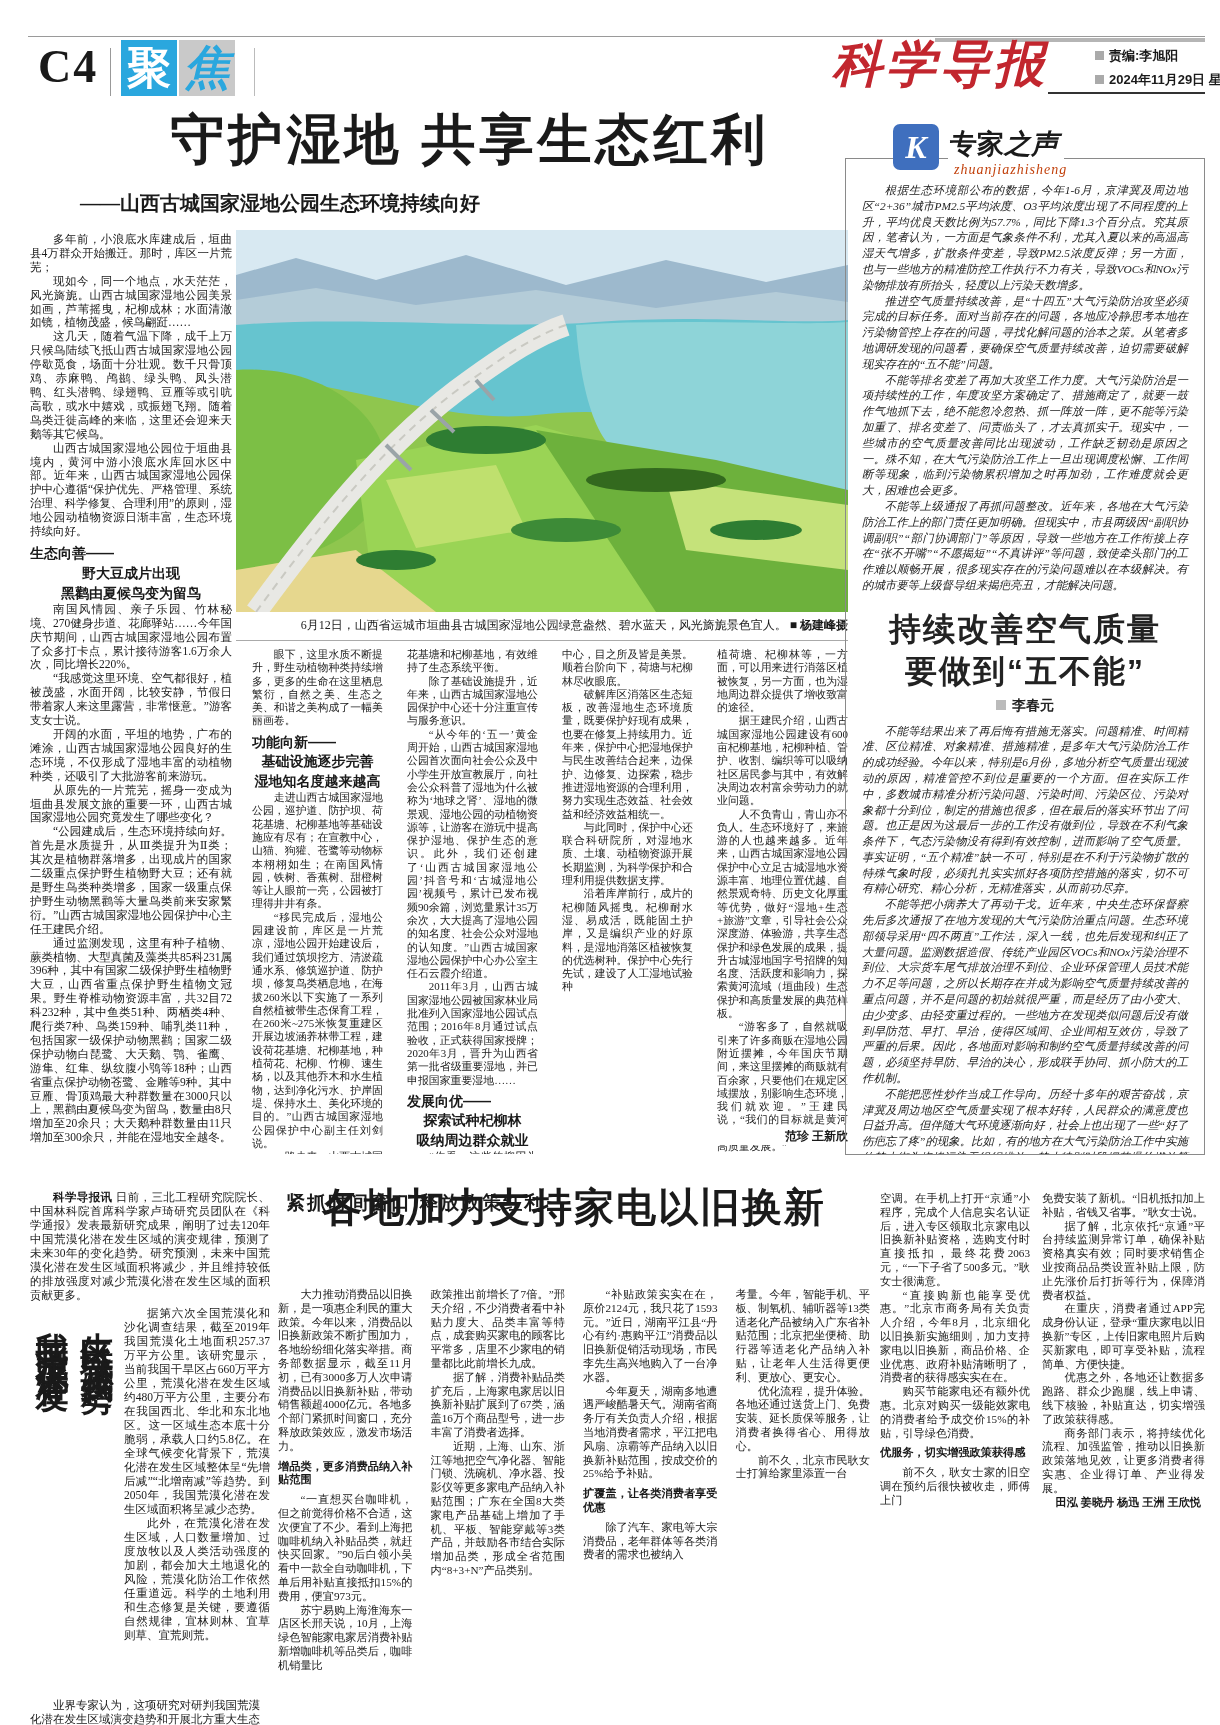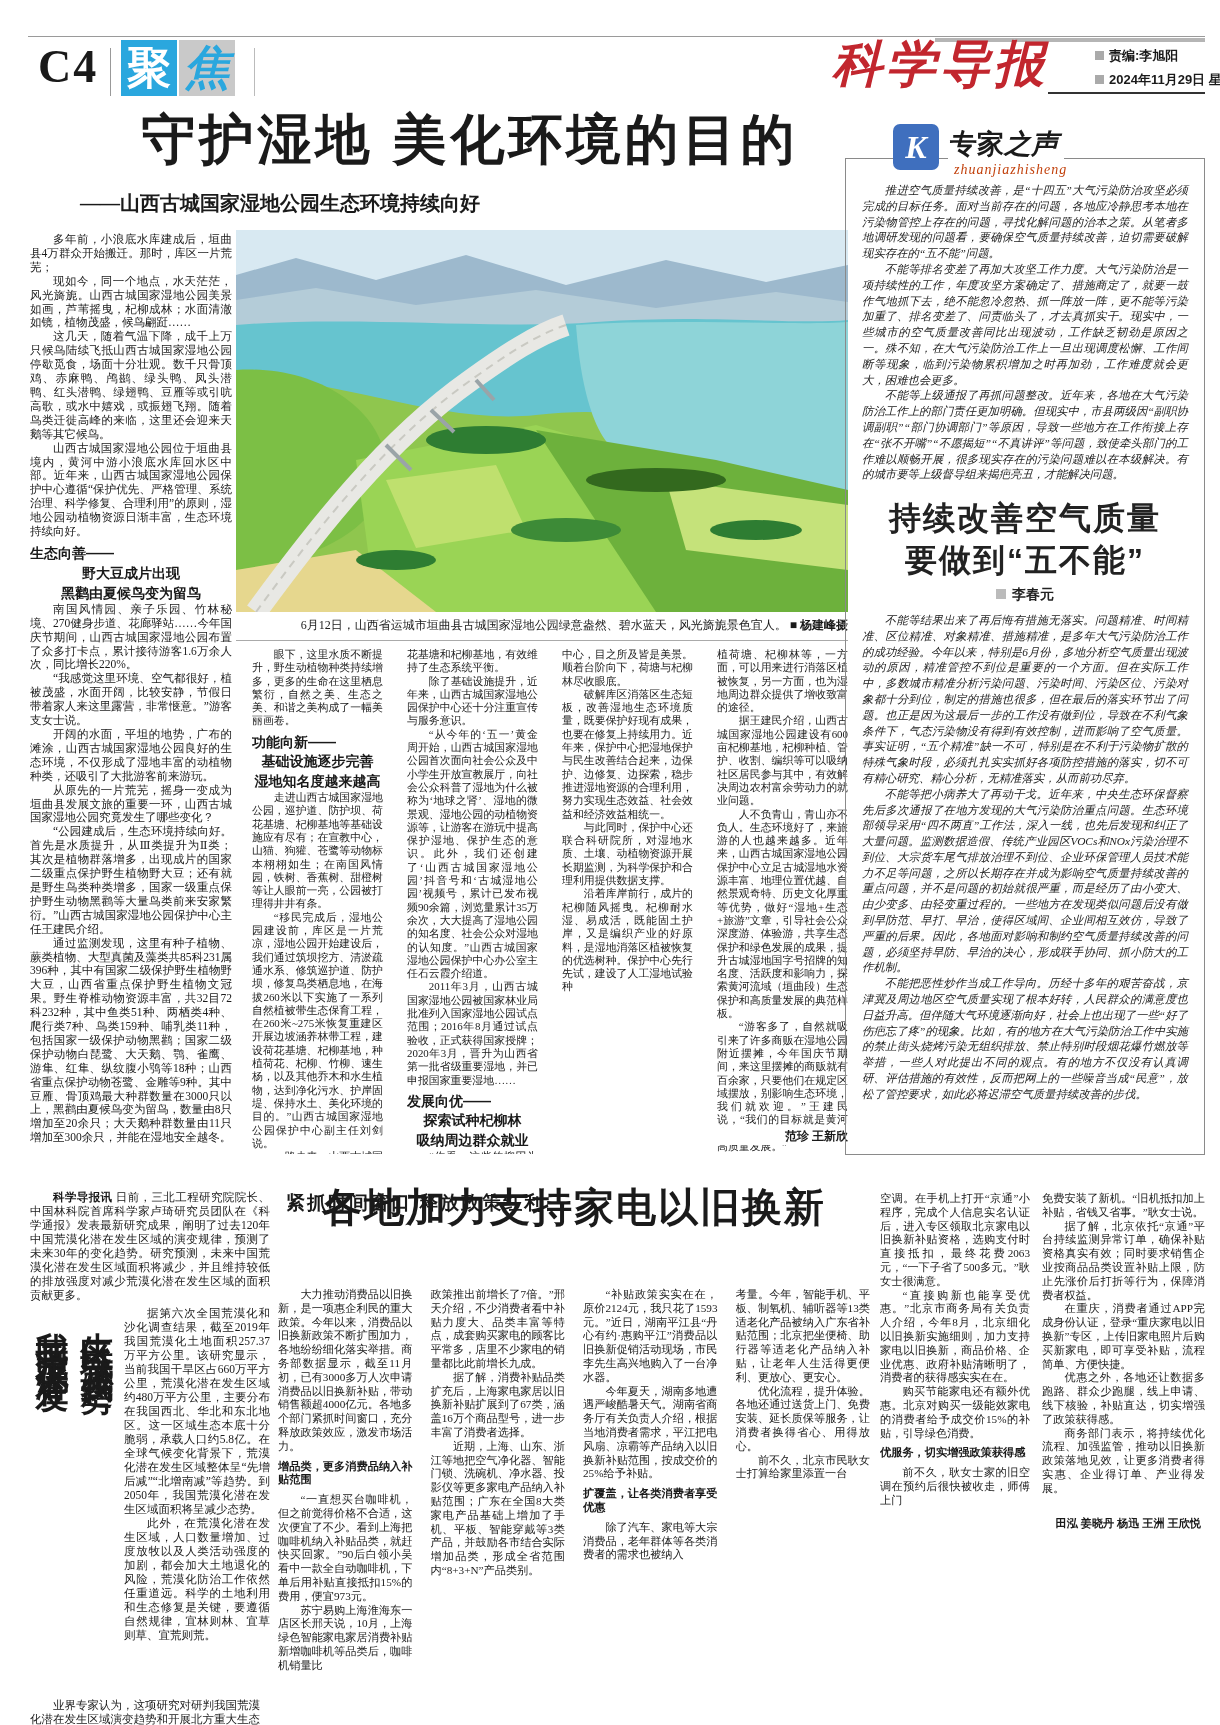--- a/index.html
+++ b/index.html
@@ -28,21 +28,21 @@
             font-family:"Liberation Sans","DejaVu Sans",sans-serif;font-weight:900;
             font-size:54px;letter-spacing:4px;}
   .subtitle{left:80px;top:190px;width:780px;font-weight:bold;font-size:20px;}
   
   .tcol{overflow:hidden;text-align:justify;}
   .para{margin:0;text-indent:2em;}
   .para.pc{text-indent:0;}
   .sect-head{font-family:"Liberation Sans","DejaVu Sans",sans-serif;font-weight:bold;margin:8px 0 2px 0;font-size:14px;}
   .sect-head-c{font-family:"Liberation Sans","DejaVu Sans",sans-serif;font-weight:bold;text-align:center;font-size:14px;line-height:20px;}
   .subhead{font-family:"Liberation Sans","DejaVu Sans",sans-serif;font-weight:bold;margin:6px 0;text-indent:0;}
-  .byline-r{text-align:right;font-weight:bold;padding-right:4px;margin-top:21px;}
+  .byline-r{text-align:right;font-weight:bold;padding-right:4px;margin-top:0;}
   .leftcol{left:30px;top:233px;width:202px;height:928px;font-size:11.5px;line-height:13.9px;}
   .midband{left:236px;top:648px;width:612px;height:506px;display:flex;gap:8px;font-size:10.9px;line-height:13.3px;}
   .midband .mc{width:147px;overflow:hidden;text-align:justify;margin-left:16px;}
   .mid-byline{left:700px;top:1128px;width:148px;text-align:right;font-weight:bold;font-size:12px;background:#fff;}
   
   .photo{left:236px;top:230px;width:612px;height:382px;overflow:hidden;}
   .caption{left:236px;top:617px;width:612px;font-size:12px;text-align:right;}
   .caprule{left:236px;top:640px;width:612px;height:1px;background:#aaa;}
   
   .ebox{left:845px;top:158px;width:358px;height:995px;border:1px solid #8a8a8a;overflow:hidden;}
@@ -87,21 +87,21 @@
   <div class="abs sq1">聚</div>
   <div class="abs sq2">焦</div>
   <div class="abs vline2"></div>
   <div class="abs masthead">科学导报</div>
   <div class="abs hinfo">
     <div><span class="sq"></span><span>责编:李旭阳</span></div>
     <div><span class="sq"></span><span>2024年11月29日  星期五</span></div>
   </div>
   <div class="abs hline"></div>
 
-  <div class="abs mainhead">守护湿地  美化环境的目的</div>
+  <div class="abs mainhead">守护湿地  共享生态红利</div>
   <div class="abs subtitle">——山西古城国家湿地公园生态环境持续向好</div>
 
   <div class="abs tcol leftcol">
       <div class="para">多年前，小浪底水库建成后，垣曲县4万群众开始搬迁。那时，库区一片荒芜；</div>
       <div class="para">现如今，同一个地点，水天茫茫，风光旖旎。山西古城国家湿地公园美景如画，芦苇摇曳，杞柳成林；水面清澈如镜，植物茂盛，候鸟翩跹……</div>
       <div class="para">这几天，随着气温下降，成千上万只候鸟陆续飞抵山西古城国家湿地公园停歇觅食，场面十分壮观。数千只骨顶鸡、赤麻鸭、鸬鹚、绿头鸭、凤头潜鸭、红头潜鸭、绿翅鸭、豆雁等或引吭高歌，或水中嬉戏，或振翅飞翔。随着鸟类迁徙高峰的来临，这里还会迎来天鹅等其它候鸟。</div>
       <div class="para">山西古城国家湿地公园位于垣曲县境内，黄河中游小浪底水库回水区中部。近年来，山西古城国家湿地公园保护中心遵循“保护优先、严格管理、系统治理、科学修复、合理利用”的原则，湿地公园动植物资源日渐丰富，生态环境持续向好。</div>
       <div class="sect-head">生态向善——</div>
       <div class="sect-head-c">野大豆成片出现</div>
       <div class="sect-head-c">黑鹳由夏候鸟变为留鸟</div>
@@ -176,20 +176,21 @@
         <div class="para">人不负青山，青山亦不负人。生态环境好了，来旅游的人也越来越多。近年来，山西古城国家湿地公园保护中心立足古城湿地水资源丰富、地理位置优越、自然景观奇特、历史文化厚重等优势，做好“湿地+生态+旅游”文章，引导社会公众深度游、体验游，共享生态保护和绿色发展的成果，提升古城湿地国字号招牌的知名度、活跃度和影响力，探索黄河流域（垣曲段）生态保护和高质量发展的典范样板。</div>
         <div class="para">“游客多了，自然就吸引来了许多商贩在湿地公园附近摆摊，今年国庆节期间，来这里摆摊的商贩就有百余家，只要他们在规定区域摆放，别影响生态环境，我们就欢迎。”王建民说，“我们的目标就是黄河流域（垣曲段）生态保护和高质量发展。”</div>
         <div class="para">“接下来，我们计划在区域化管理、建设鸟类食堂等方面继续发力。”谈到将来，王建民滔滔不绝，“区域化管理方面，我们已经规划了荷花池、采摘园以及园区花海等，荷花池目前正在平整池底，预计明年开春种植莲花；采摘园届时会种植桃树、梨树等果木；园区花海要做到一年四季皆有花可赏……鸟类食堂就是种植一些鸟类能吃的东西，解决人鸟争食的问题，目前已经试验种植了一部分小麦。”</div>
       </div>
   </div>
   <div class="abs mid-byline">范珍  王新欣</div>
 
   <div class="abs ebox">
     <div class="ebody">
       <div>
+          <div class="para">根据生态环境部公布的数据，今年1-6月，京津冀及周边地区“2+36”城市PM2.5平均浓度、O3平均浓度出现了不同程度的上升，平均优良天数比例为57.7%，同比下降1.3个百分点。究其原因，笔者认为，一方面是气象条件不利，尤其入夏以来的高温高湿天气增多，扩散条件变差，导致PM2.5浓度反弹；另一方面，也与一些地方的精准防控工作执行不力有关，导致VOCs和NOx污染物排放有所抬头，轻度以上污染天数增多。</div>
           <div class="para">推进空气质量持续改善，是“十四五”大气污染防治攻坚必须完成的目标任务。面对当前存在的问题，各地应冷静思考本地在污染物管控上存在的问题，寻找化解问题的治本之策。从笔者多地调研发现的问题看，要确保空气质量持续改善，迫切需要破解现实存在的“五不能”问题。</div>
           <div class="para">不能等排名变差了再加大攻坚工作力度。大气污染防治是一项持续性的工作，年度攻坚方案确定了、措施商定了，就要一鼓作气地抓下去，绝不能忽冷忽热、抓一阵放一阵，更不能等污染加重了、排名变差了、问责临头了，才去真抓实干。现实中，一些城市的空气质量改善同比出现波动，工作缺乏韧劲是原因之一。殊不知，在大气污染防治工作上一旦出现调度松懈、工作间断等现象，临到污染物累积增加之时再加劲，工作难度就会更大，困难也会更多。</div>
           <div class="para">不能等上级通报了再抓问题整改。近年来，各地在大气污染防治工作上的部门责任更加明确。但现实中，市县两级因“副职协调副职”“部门协调部门”等原因，导致一些地方在工作衔接上存在“张不开嘴”“不愿揭短”“不真讲评”等问题，致使牵头部门的工作难以顺畅开展，很多现实存在的污染问题难以在本级解决。有的城市要等上级督导组来揭疤亮丑，才能解决问题。</div>
         </div>
       <div class="ehead">
         <div>持续改善空气质量</div>
         <div>要做到“五不能”</div>
       </div>
       <div class="eauthor"><span class="sq"></span><span>李春元</span></div>
       <div>

